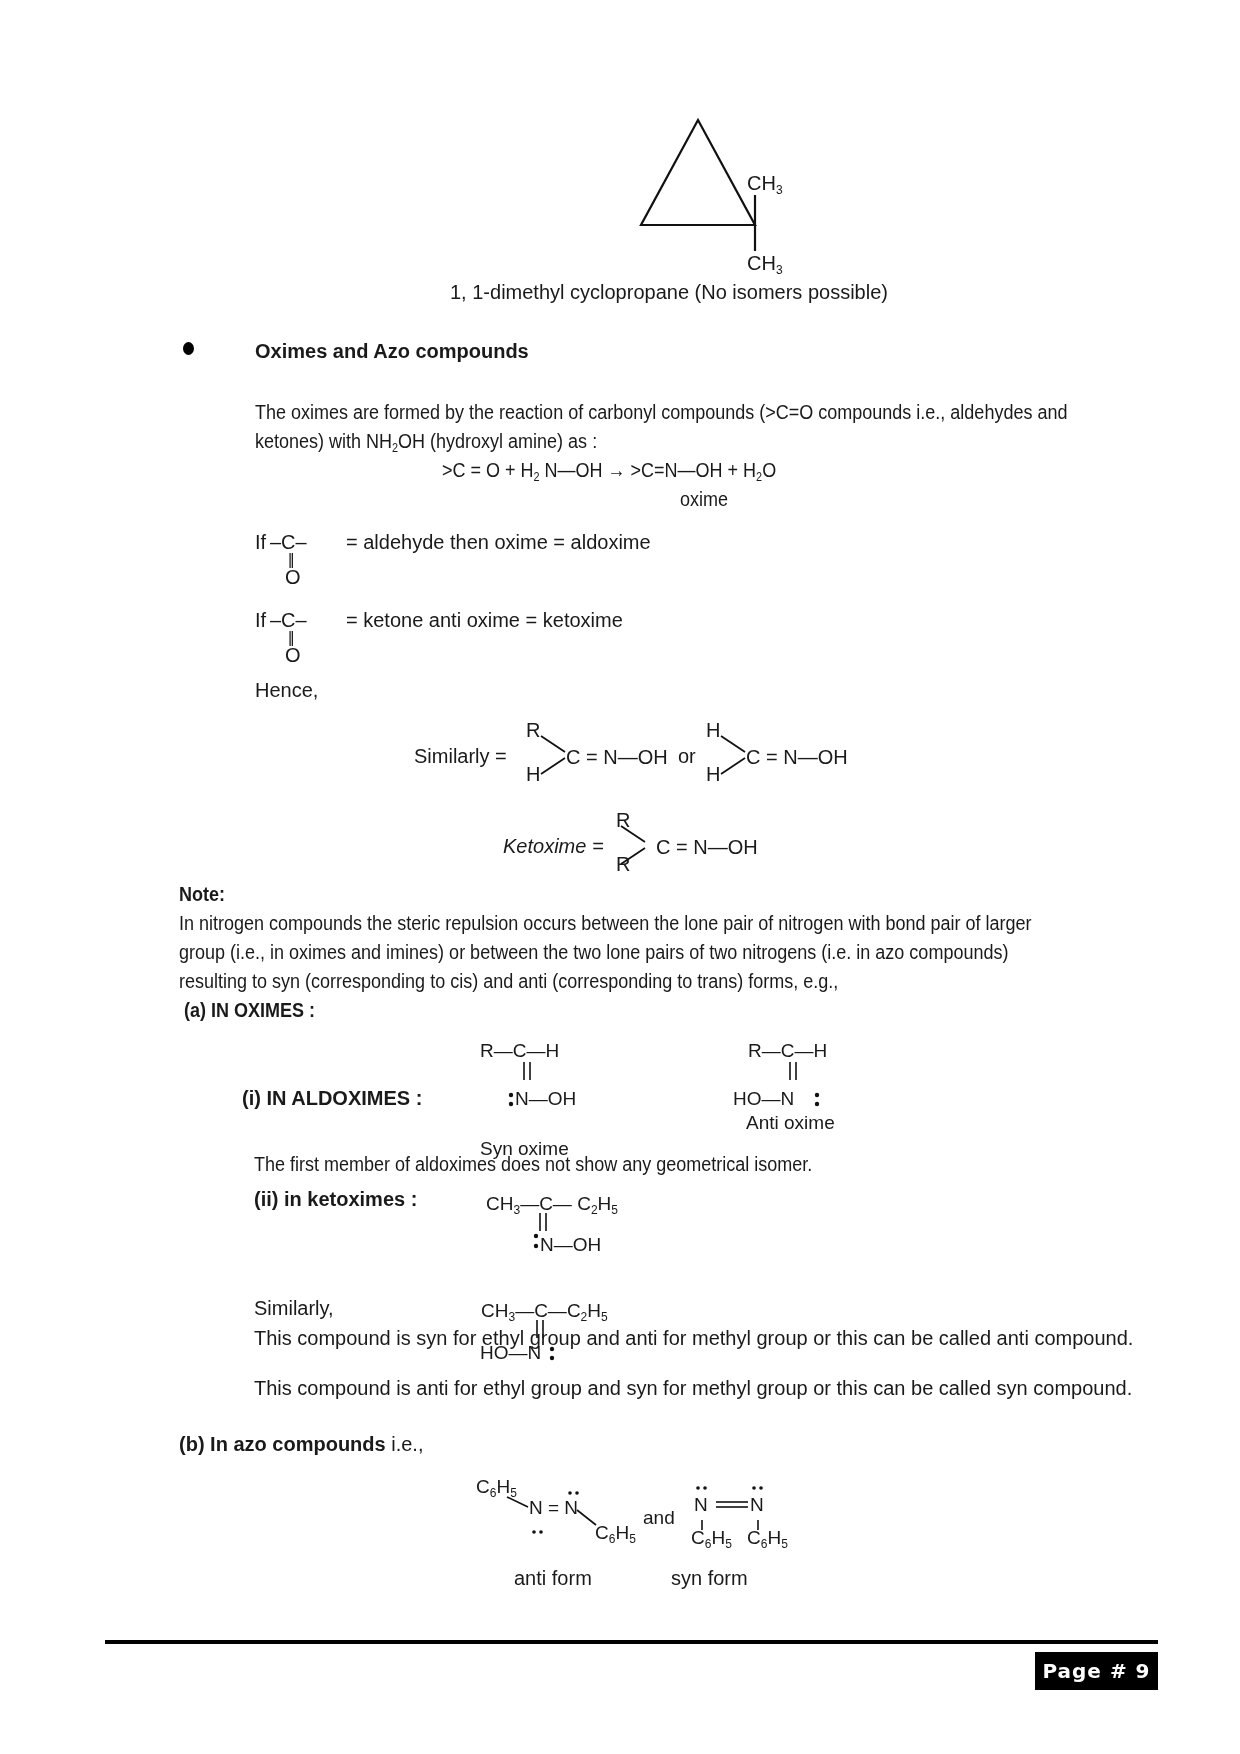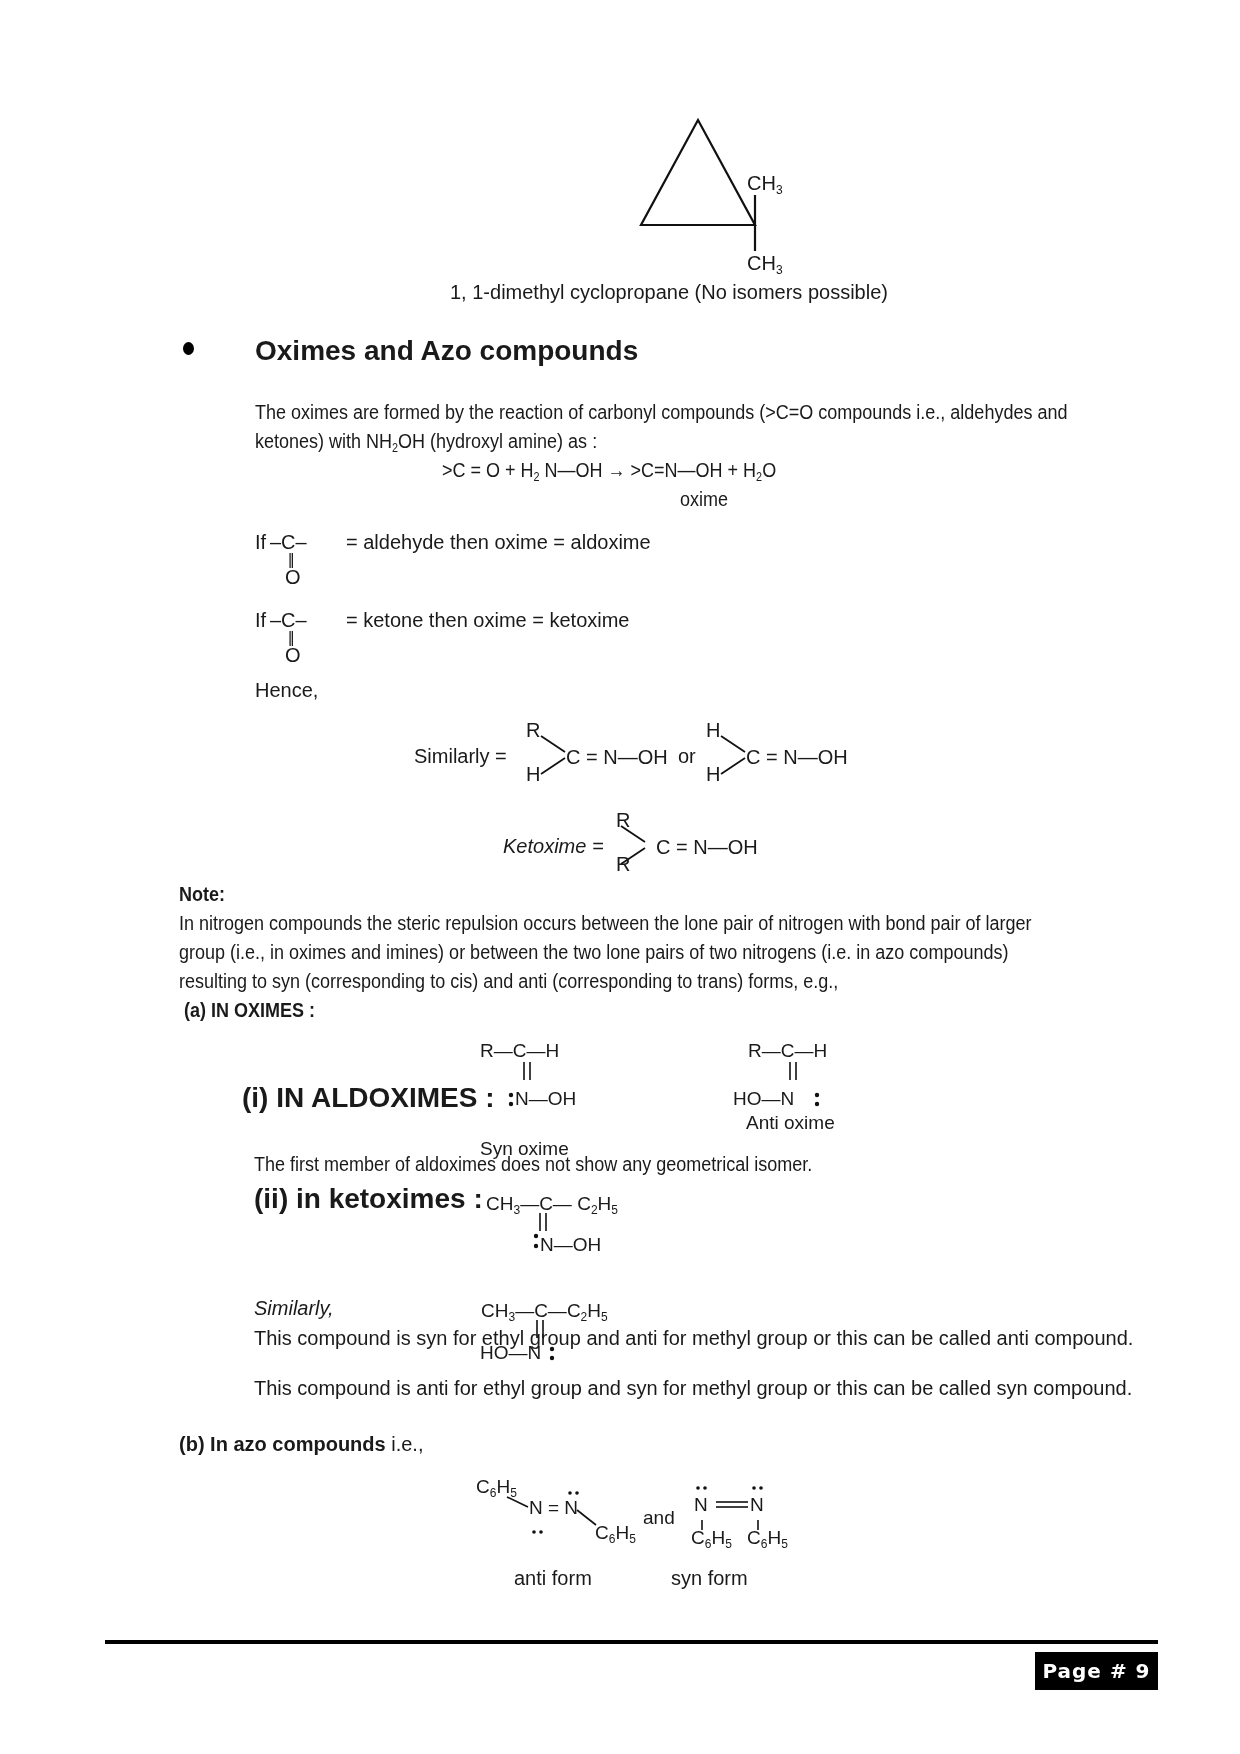--- a/index.html
+++ b/index.html
@@ -1,20 +1,20 @@
 <!DOCTYPE html>
 <html><head>
 <meta charset="utf-8">
 <style>
   html, body { margin: 0; padding: 0; background: #ffffff; }
   body { width: 1240px; height: 1754px; position: relative; overflow: hidden;
          font-family: "Liberation Sans", sans-serif; color: #1a1a1a; }
   .abs { position: absolute; white-space: nowrap; }
   .t { font-size: 20px; line-height: 24px; }
-  .tb { font-size: 28px; line-height: 24px; font-weight: bold; }
+  .tb { font-size: 20px; line-height: 24px; font-weight: bold; }
   .cond { font-size: 20px; line-height: 29px; transform-origin: 0 0; transform: scaleX(0.9); }
   sub { font-size: 12px; vertical-align: -4px; line-height: 0; }
   .chem { font-size: 19px; line-height: 22px; }
   svg.bonds { position: absolute; left: 0; top: 0; overflow: visible; }
   .footer-rule { position: absolute; left: 105px; top: 1640px; width: 1053px; height: 4px; background: #000; }
   .page-badge { position: absolute; left: 1035px; top: 1652px; width: 123px; height: 38px; background: #000;
                 color: #fff; font-weight: bold; font-size: 20px; line-height: 38px; text-align: center;
                 font-family: "DejaVu Sans", sans-serif; letter-spacing: 1px; }
   .bullet { position: absolute; left: 183px; top: 342px; width: 11px; height: 13px; border-radius: 50%; background: #000; }
 </style>
@@ -41,21 +41,21 @@
 <div class="abs t" style="left:255px; top:530px;">If</div>
 <div class="abs t" style="left:270px; top:530px;">–C–</div>
 <div class="abs t" style="left:288px; top:548px; font-size:16px; letter-spacing:-2px;">||</div>
 <div class="abs t" style="left:285px; top:565px;">O</div>
 <div class="abs t" style="left:346px; top:530px;">= aldehyde then oxime = aldoxime</div>
 
 <div class="abs t" style="left:255px; top:608px;">If</div>
 <div class="abs t" style="left:270px; top:608px;">–C–</div>
 <div class="abs t" style="left:288px; top:626px; font-size:16px; letter-spacing:-2px;">||</div>
 <div class="abs t" style="left:285px; top:643px;">O</div>
-<div class="abs t" style="left:346px; top:608px;">= ketone then oxime = ketoxime</div>
+<div class="abs t" style="left:346px; top:608px;">= ketone anti oxime = ketoxime</div>
 
 <div class="abs t" style="left:255px; top:678px;">Hence,</div>
 
 <svg class="bonds" width="1240" height="900">
   <line x1="541" y1="736" x2="565" y2="752" stroke="#111" stroke-width="1.8"></line>
   <line x1="541" y1="774" x2="565" y2="758" stroke="#111" stroke-width="1.8"></line>
   <line x1="721" y1="736" x2="745" y2="752" stroke="#111" stroke-width="1.8"></line>
   <line x1="721" y1="774" x2="745" y2="758" stroke="#111" stroke-width="1.8"></line>
   <line x1="621" y1="826" x2="645" y2="842" stroke="#111" stroke-width="1.8"></line>
   <line x1="621" y1="864" x2="645" y2="848" stroke="#111" stroke-width="1.8"></line>
@@ -109,21 +109,21 @@
   <circle cx="536" cy="1236" r="2.2" fill="#111"></circle>
     <circle cx="536" cy="1246" r="2.2" fill="#111"></circle>
   <line x1="537" y1="1320" x2="537" y2="1338" stroke="#111" stroke-width="1.6"></line>
   <line x1="543" y1="1320" x2="543" y2="1338" stroke="#111" stroke-width="1.6"></line>
   <circle cx="552" cy="1349" r="2.2" fill="#111"></circle>
     <circle cx="552" cy="1358" r="2.2" fill="#111"></circle>
 </svg>
 <div class="abs chem" style="left:486px; top:1193px;"><span>CH</span><sub>3</sub><span>—C—</span> <span>C</span><sub>2</sub><span>H</span><sub>5</sub></div>
 <div class="abs chem" style="left:540px; top:1234px;">N—OH</div>
 <div class="abs t" style="left:254px; top:1326px;">This compound is syn for ethyl group and anti for methyl group or this can be called anti compound.</div>
-<div class="abs t" style="left:254px; top:1296px;font-style:italic;">Similarly,</div>
+<div class="abs t" style="left:254px; top:1296px;">Similarly,</div>
 <div class="abs chem" style="left:481px; top:1300px;"><span>CH</span><sub>3</sub><span>—C—</span><span>C</span><sub>2</sub><span>H</span><sub>5</sub></div>
 <div class="abs chem" style="left:480px; top:1342px;">HO—N</div>
 <div class="abs t" style="left:254px; top:1376px;">This compound is anti for ethyl group and syn for methyl group or this can be called syn compound.</div>
 
 <div class="abs t" style="left:179px; top:1432px;"><b>(b) In azo compounds</b><span> i.e.,</span></div>
 
 <svg class="bonds" width="1240" height="1600">
   <line x1="507" y1="1497" x2="528" y2="1507" stroke="#111" stroke-width="1.6"></line>
   <line x1="577" y1="1510" x2="596" y2="1525" stroke="#111" stroke-width="1.6"></line>
   <circle cx="534" cy="1532" r="1.8" fill="#111"></circle>

